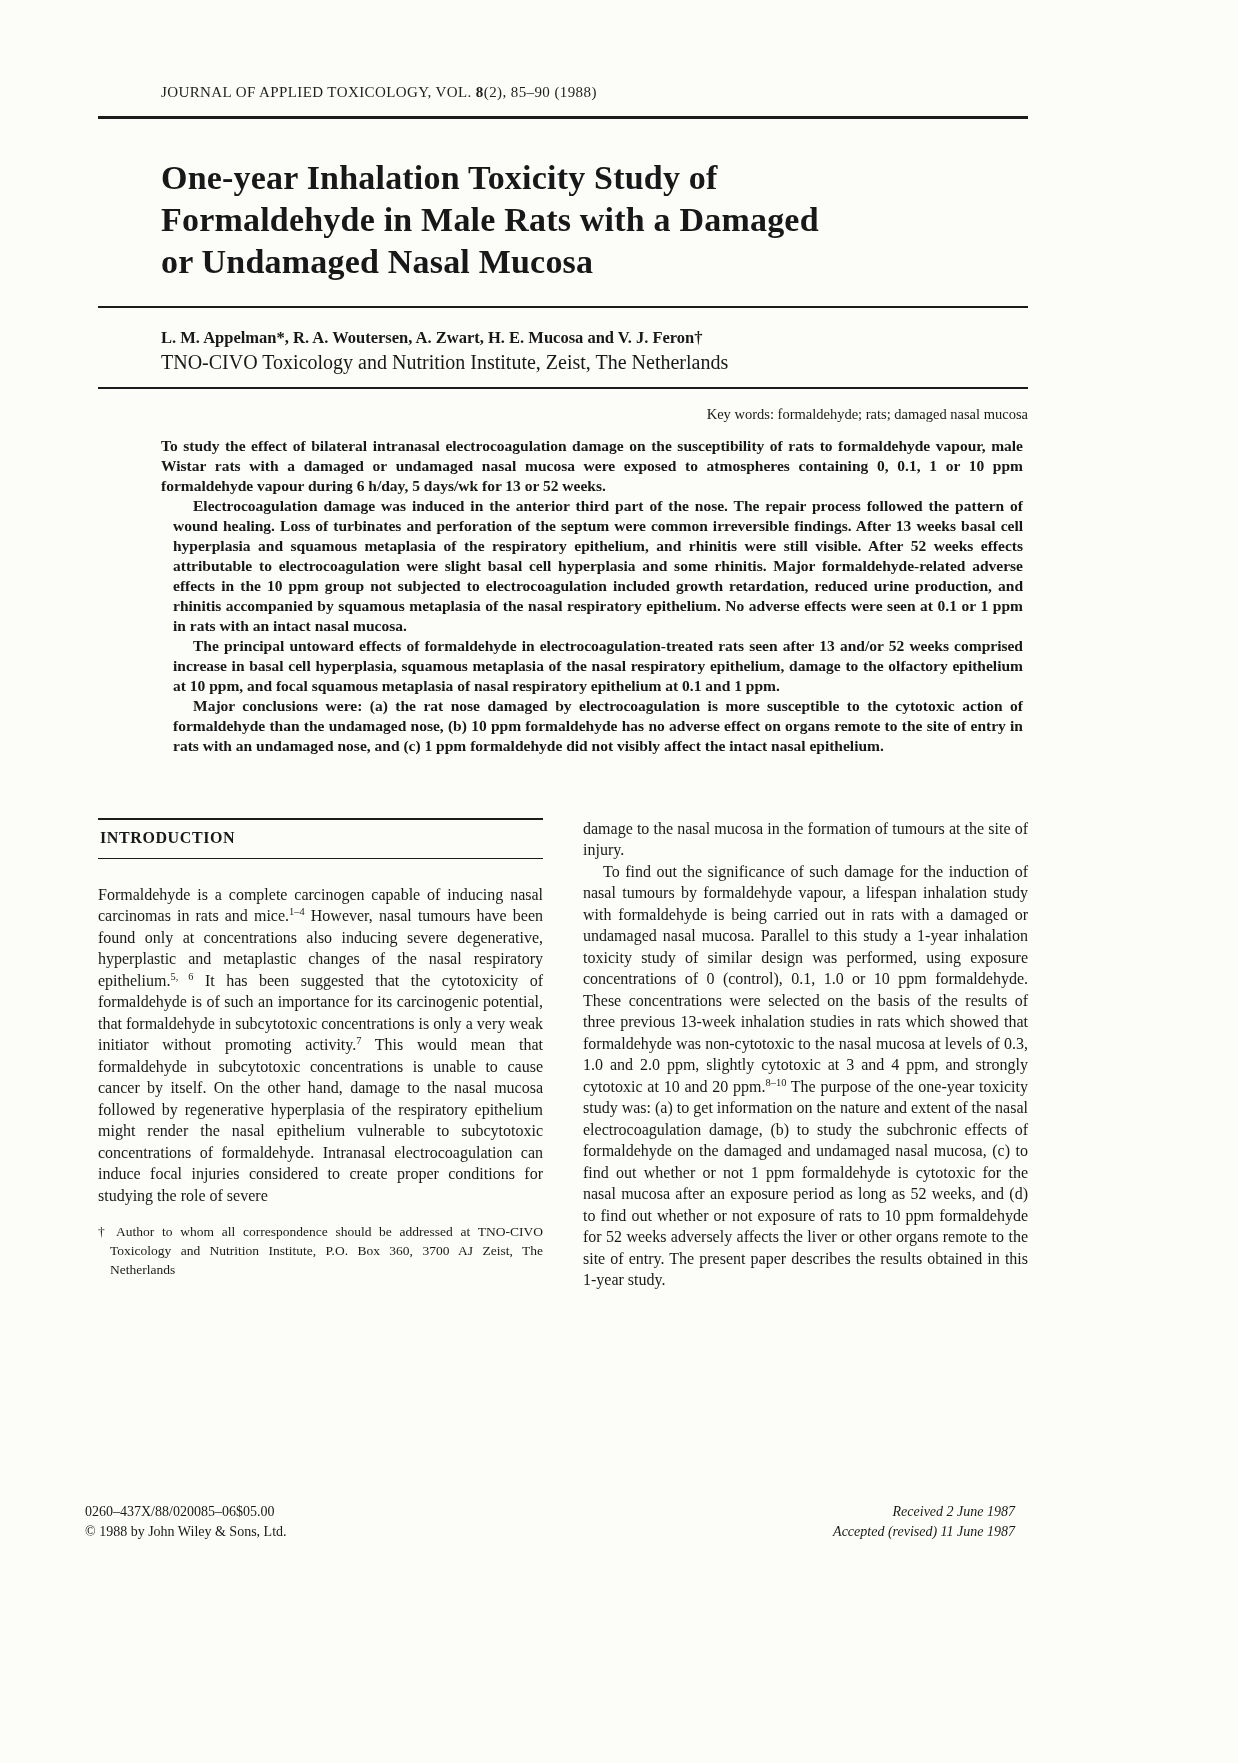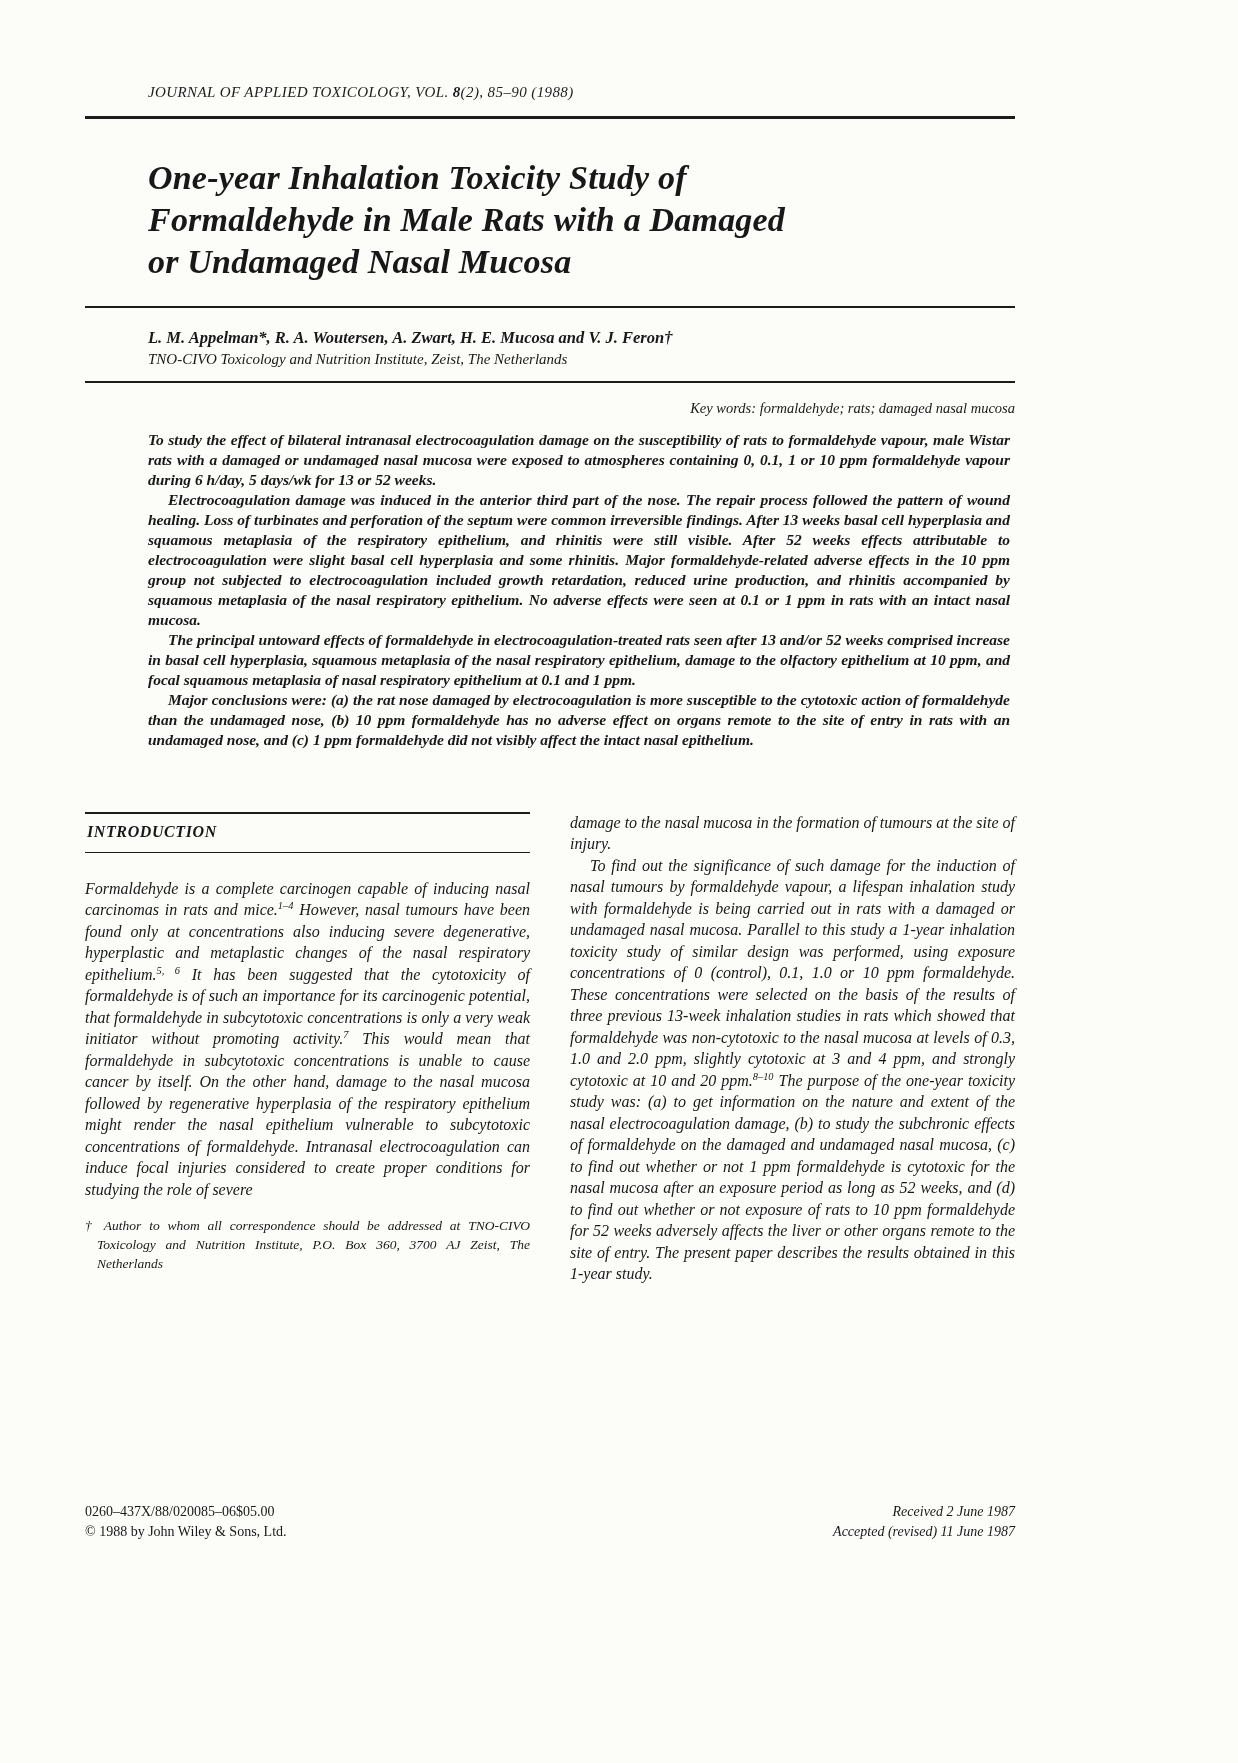--- a/index.html
+++ b/index.html
@@ -12,24 +12,23 @@
     position: relative;
     width: 1238px;
     height: 1763px;
     margin: 0 auto;
     background: #fcfcf9;
     color: #181818;
     overflow: hidden;
   }
   .content {
     position: absolute;
-    left: 85px;
+    left: 98px;
     top: 0;
     width: 930px;
-    font-style: italic;
   }
 
   
   .masthead {
     margin-top: 84px;
     padding-left: 63px;
     font-size: 15px;
     letter-spacing: 0.4px;
     color: #1d1d1d;
   }
@@ -44,34 +43,34 @@
   
   .title {
     margin: 38px 0 0 63px;
     font-size: 34px;
     line-height: 42px;
     font-weight: bold;
     letter-spacing: 0.2px;
     white-space: pre-line;
   }
   .authors     { margin: 20px 0 0 63px; font-size: 16.5px; font-weight: bold; }
-  .affiliation { margin: 3px 0 0 63px;  font-size: 15px; }
+  .affiliation { margin: 3px 0 0 63px;  font-size: 20px; }
   .keywords    { margin: 17px 0 0 63px; font-size: 14.5px; text-align: right; }
 
   
   .abstract {
     margin: 13px 0 0 63px;
     width: 862px;
     font-size: 15.5px;
     font-weight: bold;
     line-height: 20px;
     text-align: justify;
   }
   .abstract p { margin: 0; }
-  .abstract p.indent { text-indent: 20px; }
+  .abstract p.indent { text-indent: 20px; margin-left: 12px; }
 
   
   .columns { display: flex; gap: 40px; margin-top: 62px; }
   .col { width: 445px; }
   .section-heading {
     border-top: 2.5px solid #1c1c1c;
     border-bottom: 1.5px solid #1c1c1c;
     padding: 9px 0 11px 2px;
     font-size: 16px;
     font-weight: bold;

